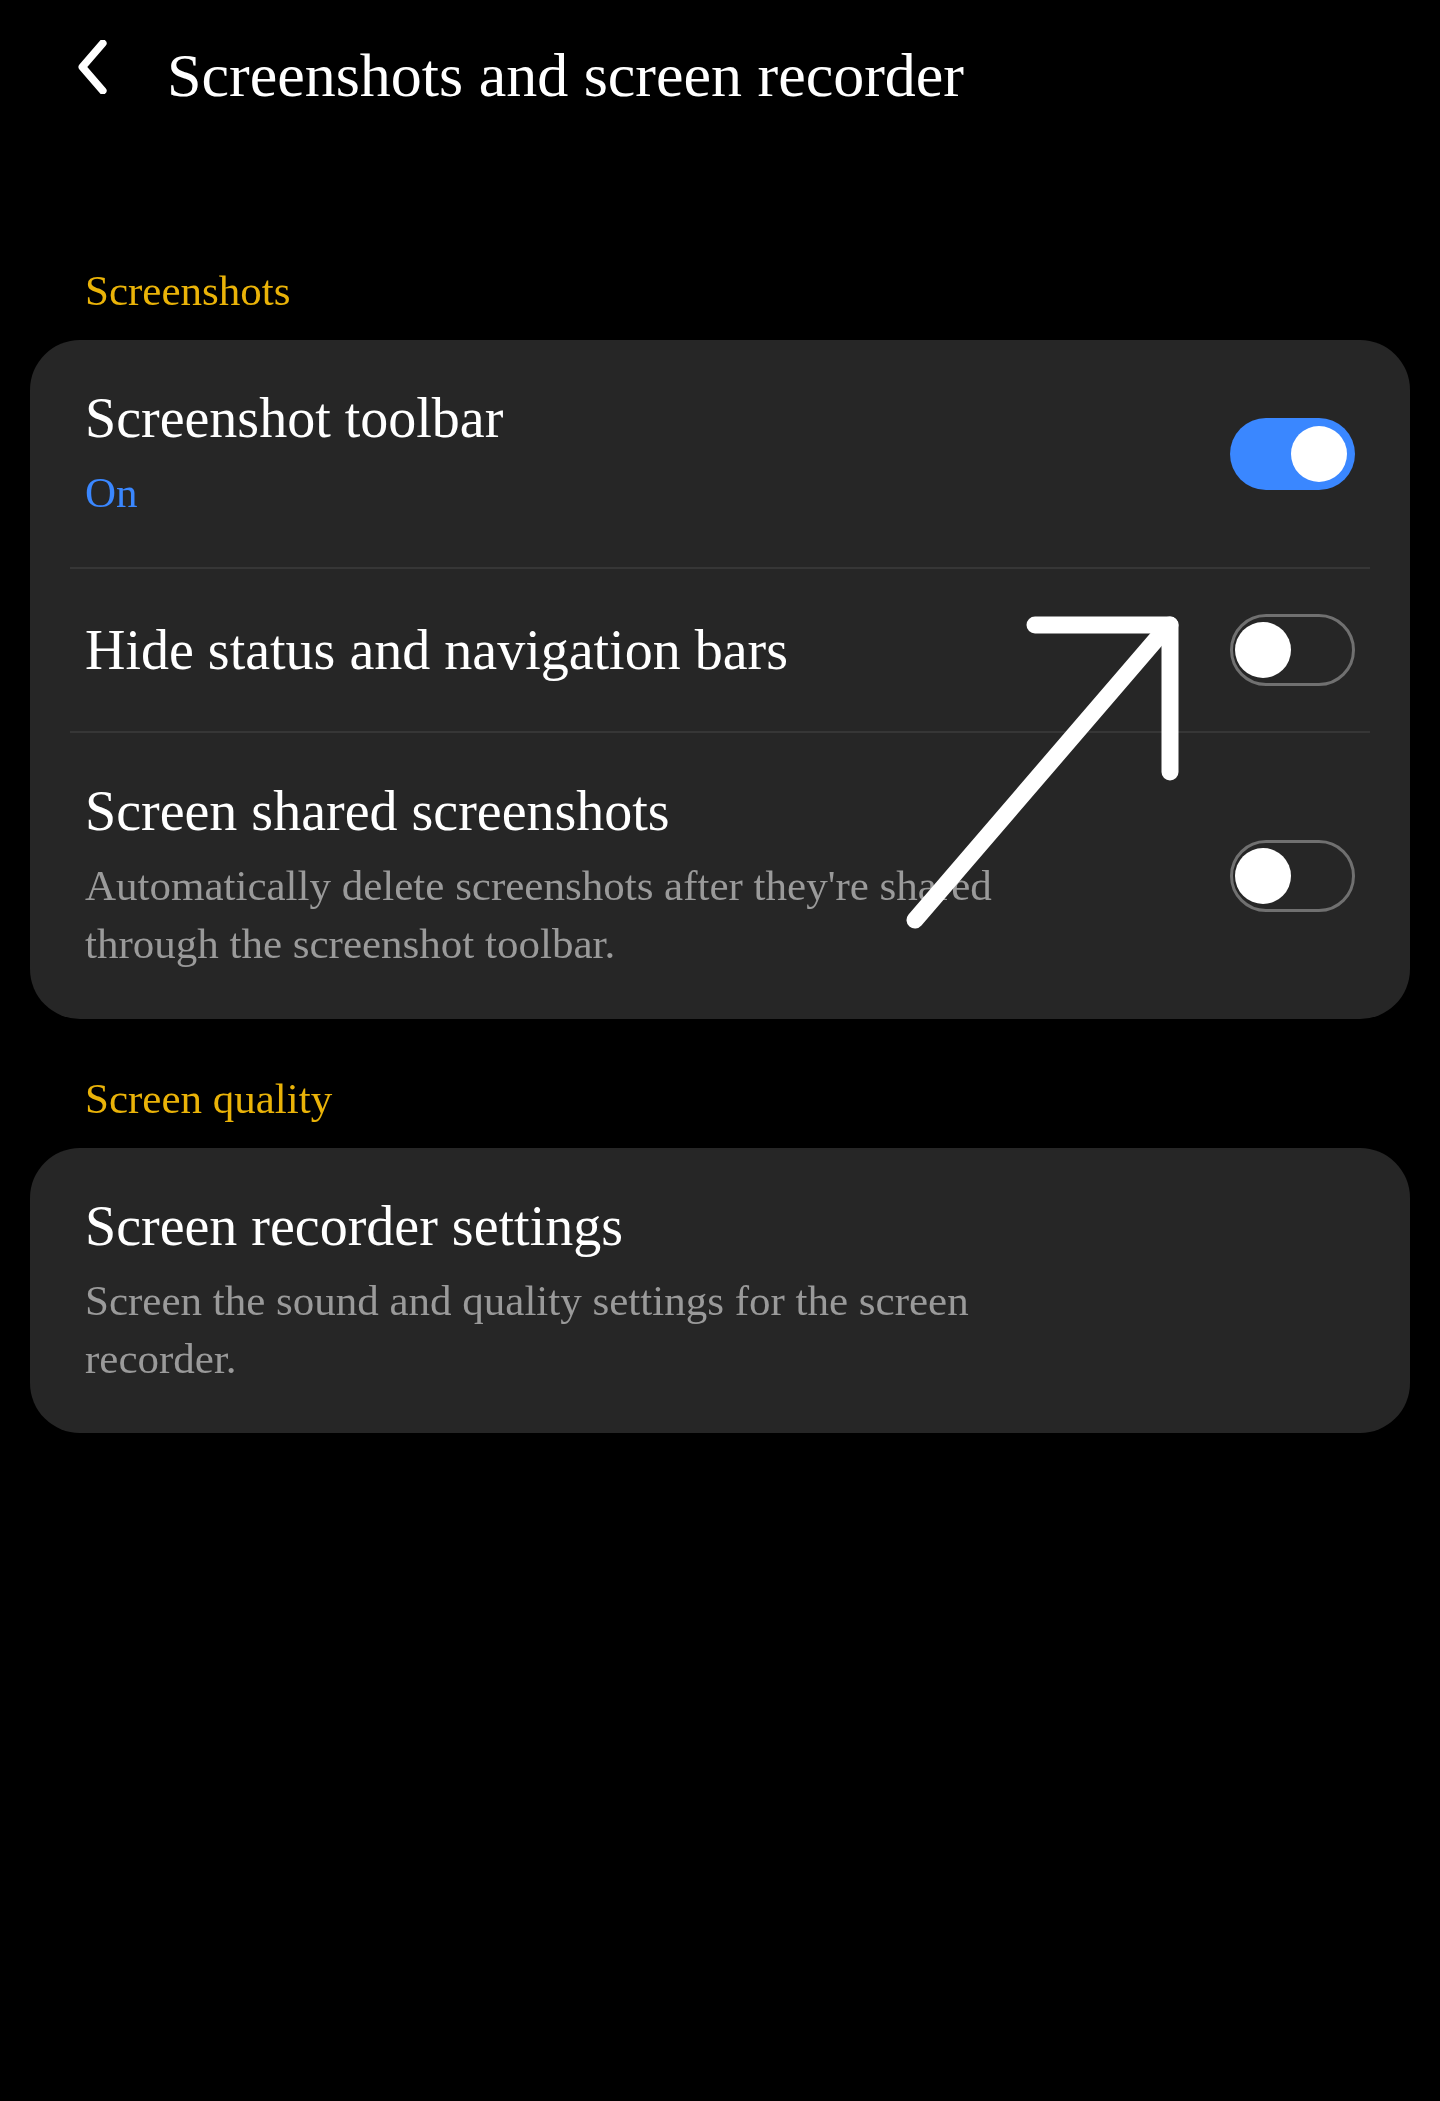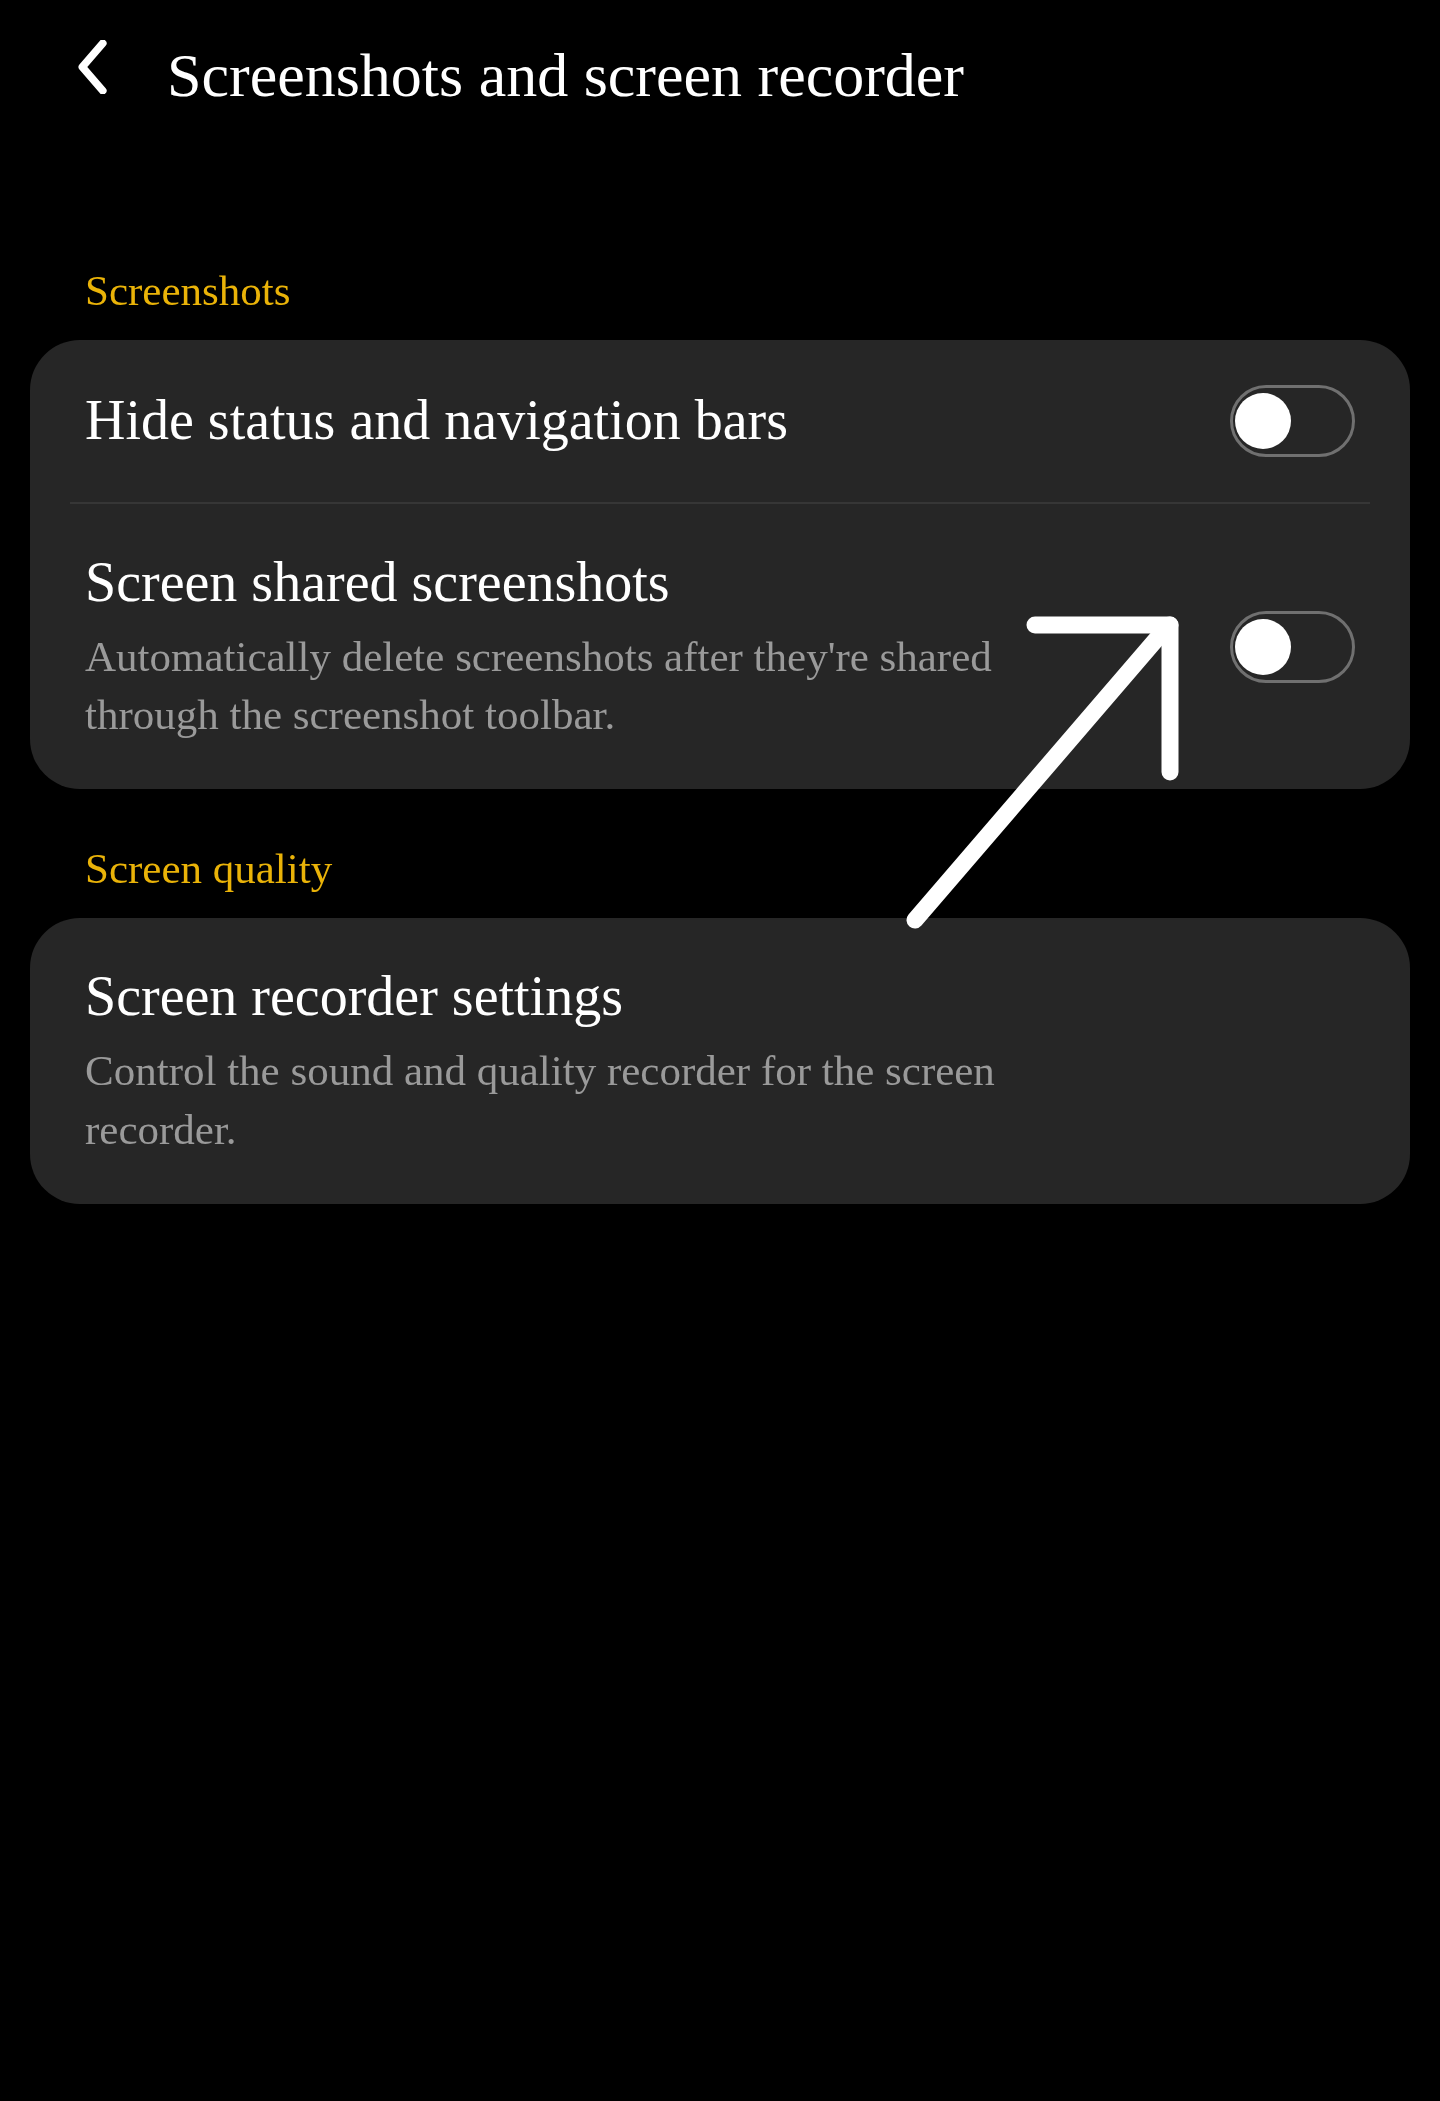--- a/index.html
+++ b/index.html
@@ -144,20 +144,29 @@
   <svg class="back-icon" viewBox="0 0 30 50">
     <polyline points="25,3 6,25 25,47" stroke="#ffffff" stroke-width="7" fill="none" stroke-linecap="round" stroke-linejoin="round"></polyline>
   </svg>
   <h1 class="page-title">Screenshots and screen recorder</h1>
 </div>
 
 <div class="section-heading">Screenshots</div>
 
 <div class="card">
 
+  <div class="setting-row">
+    <div class="row-text">
+      <div class="row-title">Screenshot toolbar</div>
+      <div class="row-sub accent">On</div>
+    </div>
+    <div class="toggle on">
+      <div class="toggle-knob"></div>
+    </div>
+  </div>
 
   <div class="setting-row">
     <div class="row-text">
       <div class="row-title">Hide status and navigation bars</div>
     </div>
     <div class="toggle off">
       <div class="toggle-knob"></div>
     </div>
   </div>
 
@@ -173,21 +182,21 @@
 
 
 </div>
 
 <div class="section-heading">Screen quality</div>
 
 <div class="card">
   <div class="setting-row">
     <div class="row-text">
       <div class="row-title">Screen recorder settings</div>
-      <div class="row-sub">Control the sound and quality recorder for the screen recorder.</div>
+      <div class="row-sub">Screen the sound and quality settings for the screen recorder.</div>
     </div>
   </div>
 </div>
 
 <svg class="arrow-annotation" style="left:870px; top:555px;" width="370" height="420" viewBox="0 0 370 420">
 
   <line x1="45" y1="365" x2="290" y2="80" stroke="#ffffff" stroke-width="17" stroke-linecap="round"></line>
 
   <line x1="300" y1="70" x2="165" y2="70" stroke="#ffffff" stroke-width="17" stroke-linecap="round"></line>
   <line x1="300" y1="70" x2="300" y2="217" stroke="#ffffff" stroke-width="17" stroke-linecap="round"></line>

